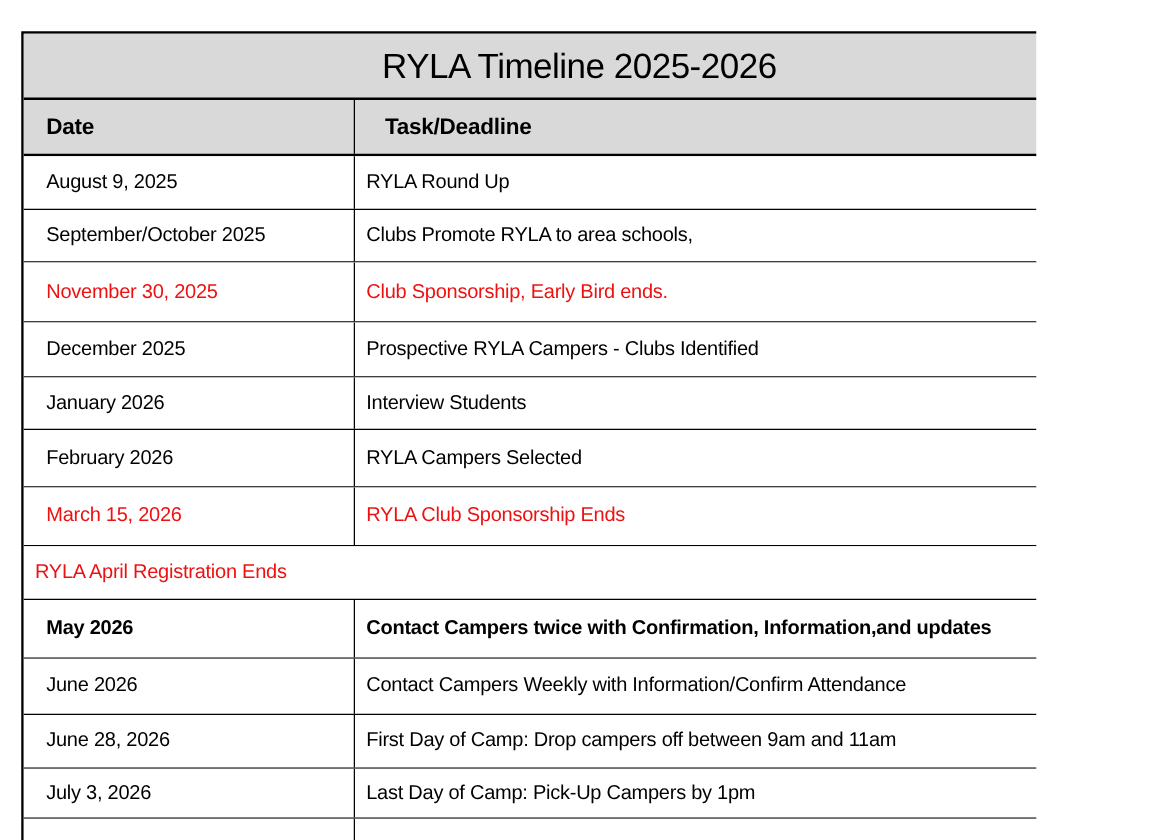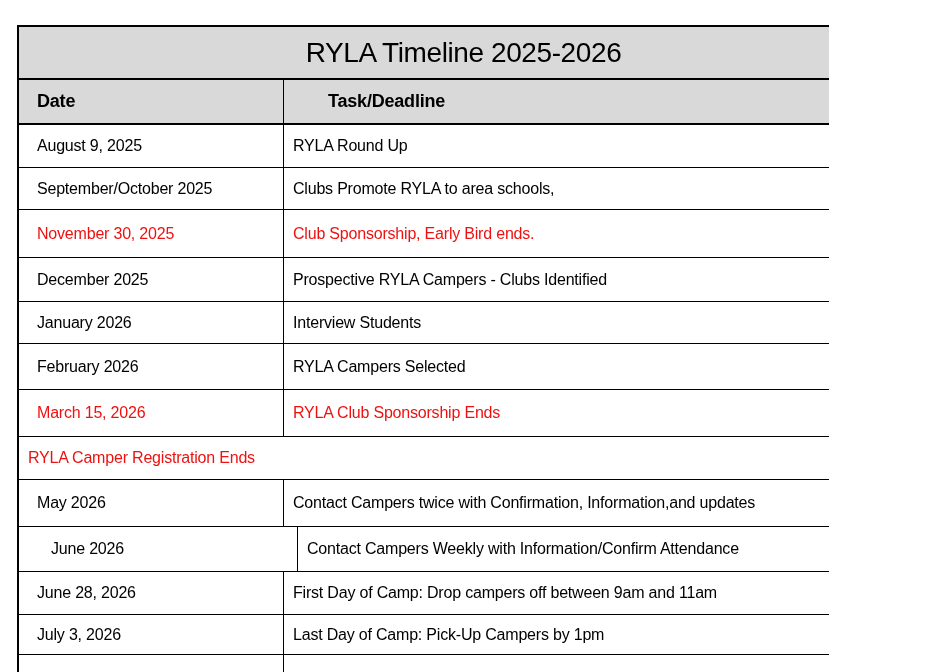--- a/index.html
+++ b/index.html
@@ -40,21 +40,20 @@
   }
   .header-row {
     height: 45px;
     box-sizing: border-box;
     border-bottom: 2px solid #000000;
     background: #d9d9d9;
     display: flex;
     font-weight: bold;
     font-size: 18px;
     letter-spacing: -0.2px;
-    gap: 20px;
   }
   .body-row {
     box-sizing: border-box;
     border-bottom: 1px solid #000000;
     display: flex;
     font-size: 16px;
     letter-spacing: -0.2px;
     background: #ffffff;
   }
   .body-row.highlight .cell { color: var(--hl, #ee1111); }
@@ -118,27 +117,27 @@
         </div>
         <div class="body-row" style="height: 46px;">
           <div class="cell date">February 2026</div>
           <div class="cell task">RYLA Campers Selected</div>
         </div>
         <div class="body-row highlight" style="height: 47px;">
           <div class="cell date">March 15, 2026</div>
           <div class="cell task">RYLA Club Sponsorship Ends</div>
         </div>
         <div class="body-row highlight" style="height: 43px;">
-          <div class="cell task">RYLA Camper Registration Ends</div>
+          <div class="cell task">RYLA April Registration Ends</div>
         </div>
-        <div class="body-row" style="height: 47px;">
+        <div class="body-row" style="height: 47px; font-weight: bold;">
           <div class="cell date">May 2026</div>
           <div class="cell task">Contact Campers twice with Confirmation, Information,and updates</div>
         </div>
-        <div class="body-row" style="height: 45px; padding-left: 14px;">
+        <div class="body-row" style="height: 45px;">
           <div class="cell date">June 2026</div>
           <div class="cell task">Contact Campers Weekly with Information/Confirm Attendance</div>
         </div>
         <div class="body-row" style="height: 43px;">
           <div class="cell date">June 28, 2026</div>
           <div class="cell task">First Day of Camp: Drop campers off between 9am and 11am</div>
         </div>
         <div class="body-row" style="height: 40px;">
           <div class="cell date">July 3, 2026</div>
           <div class="cell task">Last Day of Camp: Pick-Up Campers by 1pm</div>

